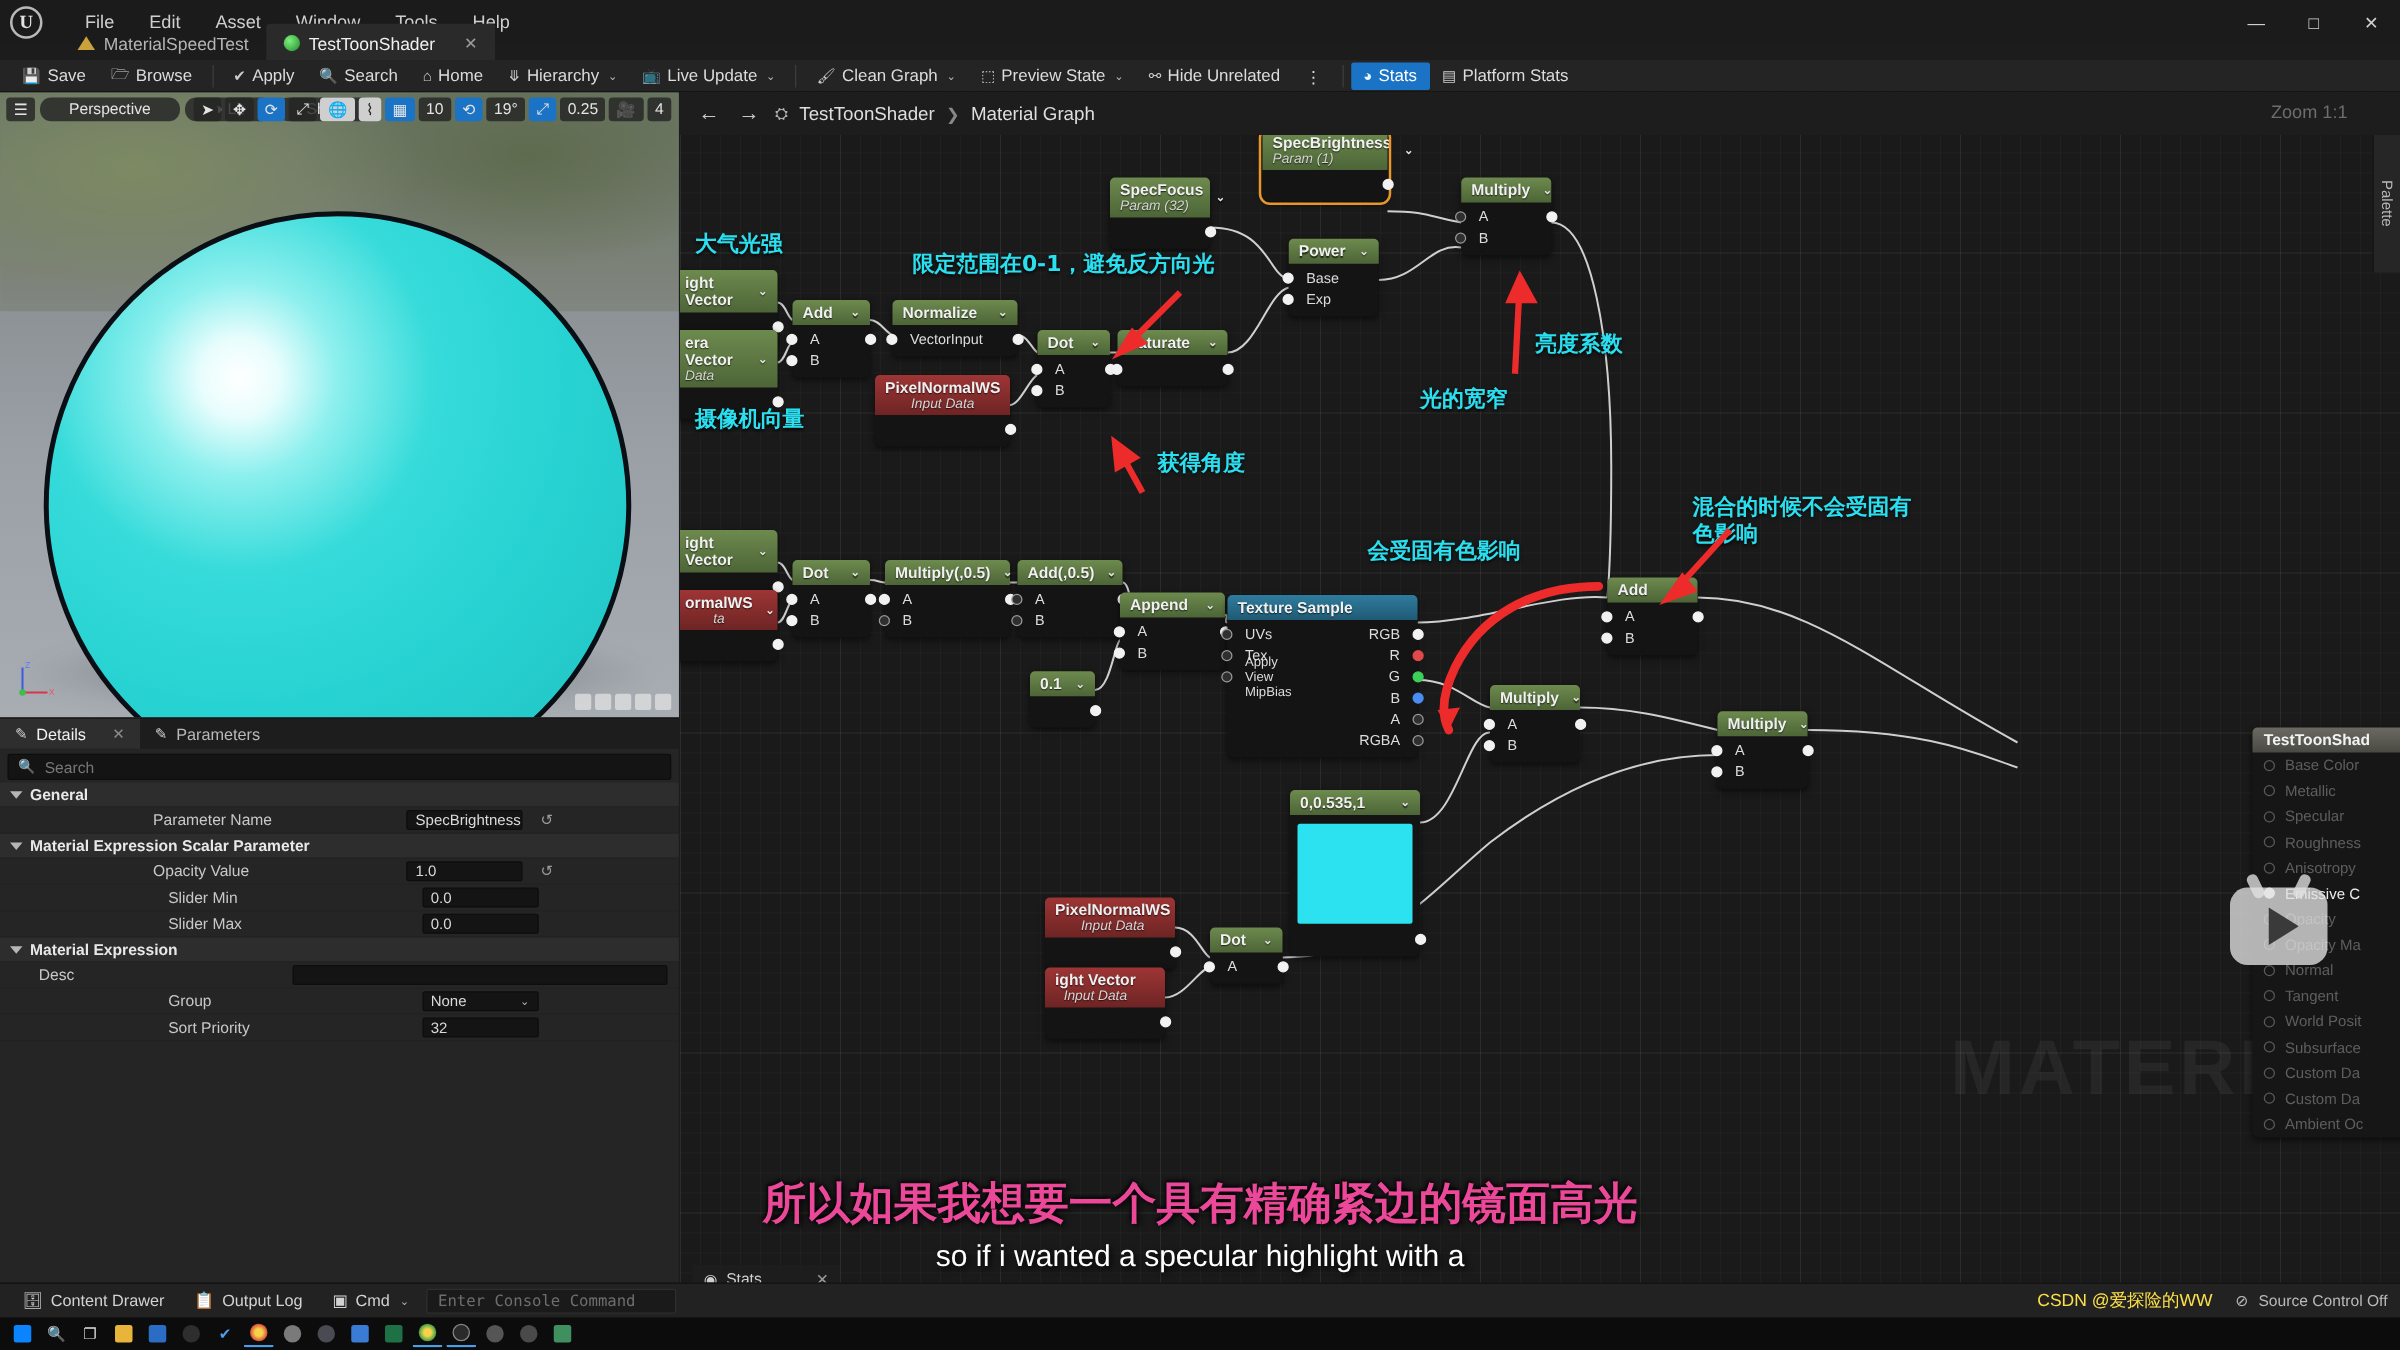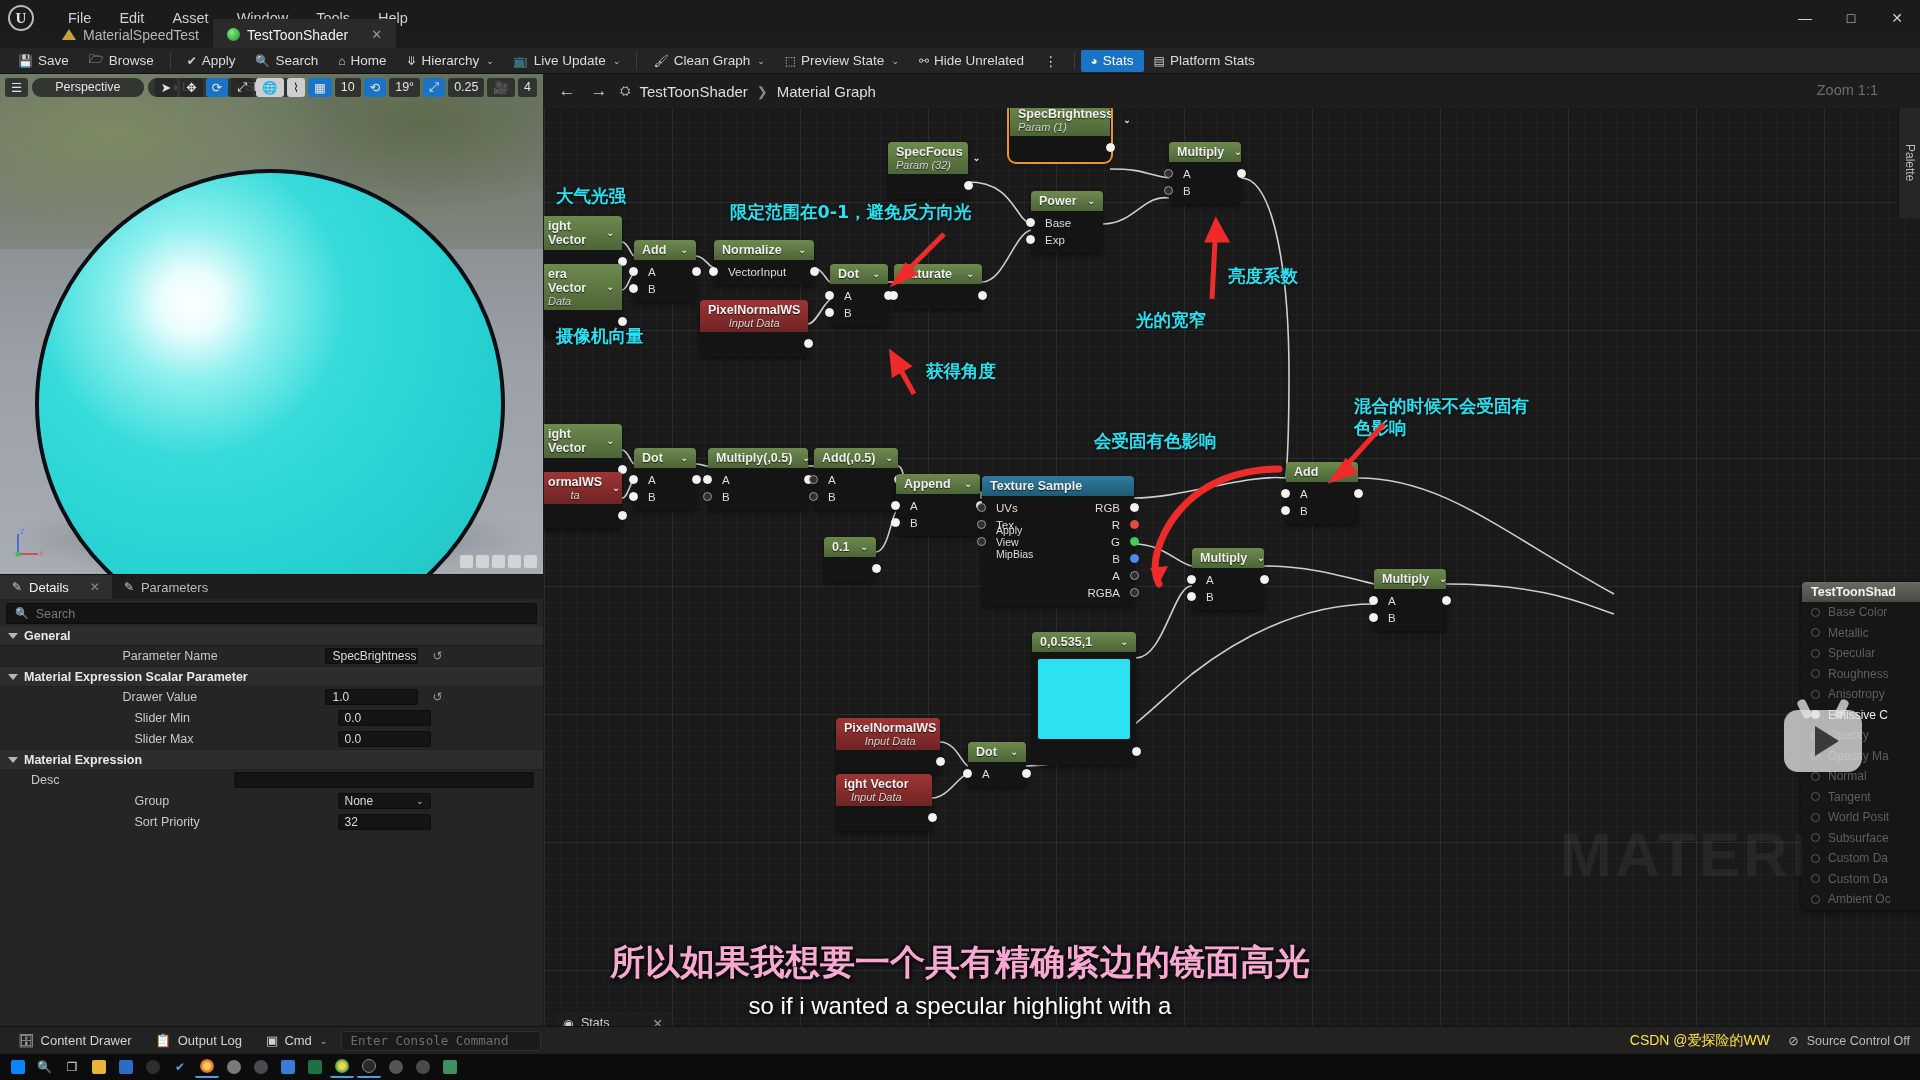--- a/index.html
+++ b/index.html
@@ -293,21 +293,21 @@
   .statsbox {
     position: absolute; left: 10px; bottom: 6px; width: 118px; height: 22px;
     background: rgba(30,30,30,.9); display: flex; align-items: center; gap: 7px;
     padding: 0 9px; font-size: 12.5px; color: #cfcfcf; z-index: 35;
   }
   .statsbox .xc { margin-left: auto; color: #9a9a9a; }
 
   
   .subs { position: absolute; left: 0; bottom: 60px; width: 1920px; text-align: center; z-index: 60; }
   .sub-cn {
-    font-size: 35px; font-weight: bold; color: #f9a8d4;
+    font-size: 35px; font-weight: bold; color: #ec4899;
     font-family: "DejaVu Sans", sans-serif;
     text-shadow: 2px 2px 5px rgba(0,0,0,.95), -1px -1px 3px rgba(0,0,0,.8);
     margin-bottom: 6px;
   }
   .sub-en {
     font-size: 24px; color: #ffffff;
     text-shadow: 2px 2px 5px rgba(0,0,0,.95);
   }
 
   
@@ -520,21 +520,21 @@
       <span class="lbl">Parameter Name</span>
       <span class="prop-val">SpecBrightness</span>
       <span class="reset-ico">↺</span>
     </div>
 
     <div class="cat-row">
       <span class="arrow-d"></span>
       <span>Material Expression Scalar Parameter</span>
     </div>
     <div class="prop-row">
-      <span class="lbl">Drawer Value</span>
+      <span class="lbl">Opacity Value</span>
       <span class="prop-val">1.0</span>
       <span class="reset-ico">↺</span>
     </div>
     <div class="prop-row">
       <span class="lbl">Slider Min</span>
       <span class="prop-val">0.0</span>
     </div>
     <div class="prop-row">
       <span class="lbl">Slider Max</span>
       <span class="prop-val">0.0</span>

